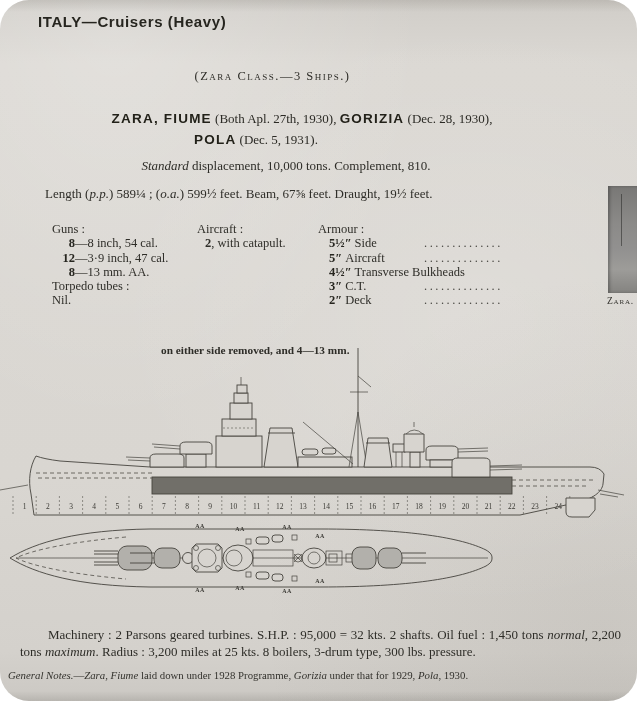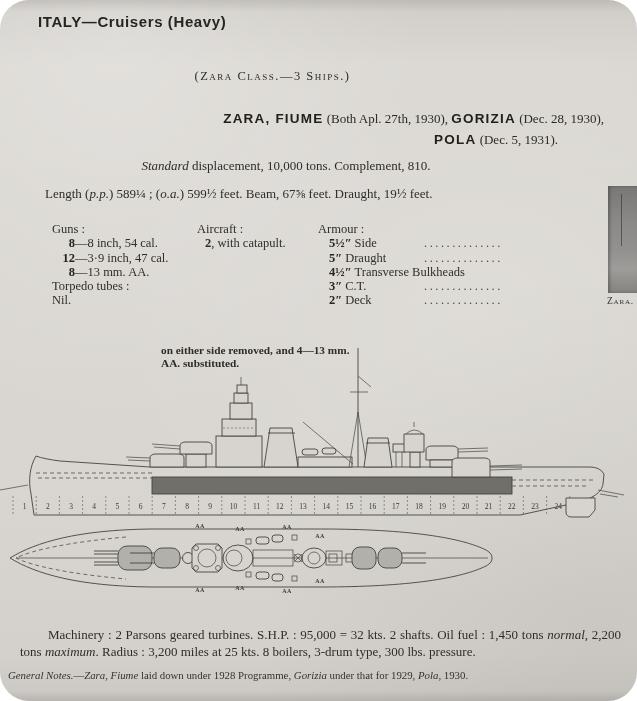--- a/index.html
+++ b/index.html
@@ -17,21 +17,21 @@
     background:linear-gradient(180deg,rgba(105,100,90,0.18),rgba(105,100,90,0));pointer-events:none;}
   .page::after{content:"";position:absolute;left:0;bottom:0;right:0;height:10px;
     background:linear-gradient(0deg,rgba(80,78,72,0.16),rgba(80,78,72,0));pointer-events:none;}
   .abs{position:absolute;}
   .sans-b{font-family:"Liberation Sans",sans-serif;font-weight:bold;}
   .it{font-style:italic;}
   .b{font-weight:bold;}
   .region-title{left:38px;top:13px;font-size:15px;letter-spacing:0.6px;color:#26251f;}
   .class-line{left:0;top:69px;width:545px;text-align:center;font-size:12.5px;
     font-variant:small-caps;letter-spacing:1.5px;color:#2d2c27;}
-  .ships-heading{left:0;top:108px;width:604px;text-align:right;font-size:13px;line-height:21px;color:#2b2a25;}
+  .ships-heading{left:0;top:108px;width:604px;text-align:center;font-size:13px;line-height:21px;color:#2b2a25;}
   .ship-name{font-family:"Liberation Sans",sans-serif;font-weight:bold;font-size:13.5px;letter-spacing:1.2px;color:#222119;}
   .ships-line2{transform:translateX(-46px);}
   .disp-line{left:0;top:158px;width:572px;text-align:center;font-size:13px;color:#2e2d28;}
   .dim-line{left:45px;top:186px;font-size:13px;color:#2e2d28;}
   .col{font-size:12.5px;line-height:14.3px;color:#2f2e29;}
   .guns-col{left:52px;top:222px;width:150px;}
   .air-col{left:197px;top:222px;width:120px;}
   .arm-col{left:318px;top:222px;width:210px;}
   .gun-item{padding-left:4px;}
   .qty{display:inline-block;width:19px;text-align:right;font-weight:bold;color:#26251f;}
@@ -91,21 +91,21 @@
     <div style="padding-left:8px;"><span class="b">2</span><span>, with catapult.</span></div>
   </div>
 
   <div class="abs col arm-col">
     <div>Armour :</div>
     <div class="arm-row">
         <span class="arm-left"><span class="arm-thick">5½″</span><span>Side</span></span>
         <span class="arm-dots">..............</span>
       </div>
     <div class="arm-row">
-        <span class="arm-left"><span class="arm-thick">5″</span><span>Draught</span></span>
+        <span class="arm-left"><span class="arm-thick">5″</span><span>Aircraft</span></span>
         <span class="arm-dots">..............</span>
       </div>
     <div class="arm-row">
         <span class="arm-left"><span class="arm-thick">4½″</span><span>Transverse Bulkheads</span></span>
         <span class="arm-dots"></span>
       </div>
     <div class="arm-row">
         <span class="arm-left"><span class="arm-thick">3″</span><span>C.T.</span></span>
         <span class="arm-dots">..............</span>
       </div>
@@ -115,21 +115,20 @@
       </div>
   </div>
 
   <div class="abs photo">
       <div class="photo-mast"></div>
     </div>
   <div class="abs photo-caption">Zara.</div>
 
   <div class="abs plan-note">
     <div class="cont">on either side removed, and 4—13 mm.</div>
-    <div class="cont">AA. substituted.</div>
   </div>
 
   <svg style="top:340px" width="637" height="180" viewBox="0 0 637 180">
     <g>
       <path class="ln" d="M 36,116 C 30,126 28,140 31,154 L 34,175 L 520,175 L 575,163 C 593,159 602,152 603,144 L 604,134 Q 600,127 590,127 L 150,127 L 60,121 Q 44,119 36,116 Z"></path>
       <rect x="152" y="137" width="360" height="17" fill="#716f69" stroke="#45433d" stroke-width="0.9"></rect>
       <line class="dash" x1="36" y1="133" x2="152" y2="133"></line>
       <line class="dash" x1="38" y1="138" x2="152" y2="138"></line>
       <line class="dash" x1="512" y1="140" x2="594" y2="140"></line>
       <line class="dash" x1="512" y1="146" x2="588" y2="146"></line>

